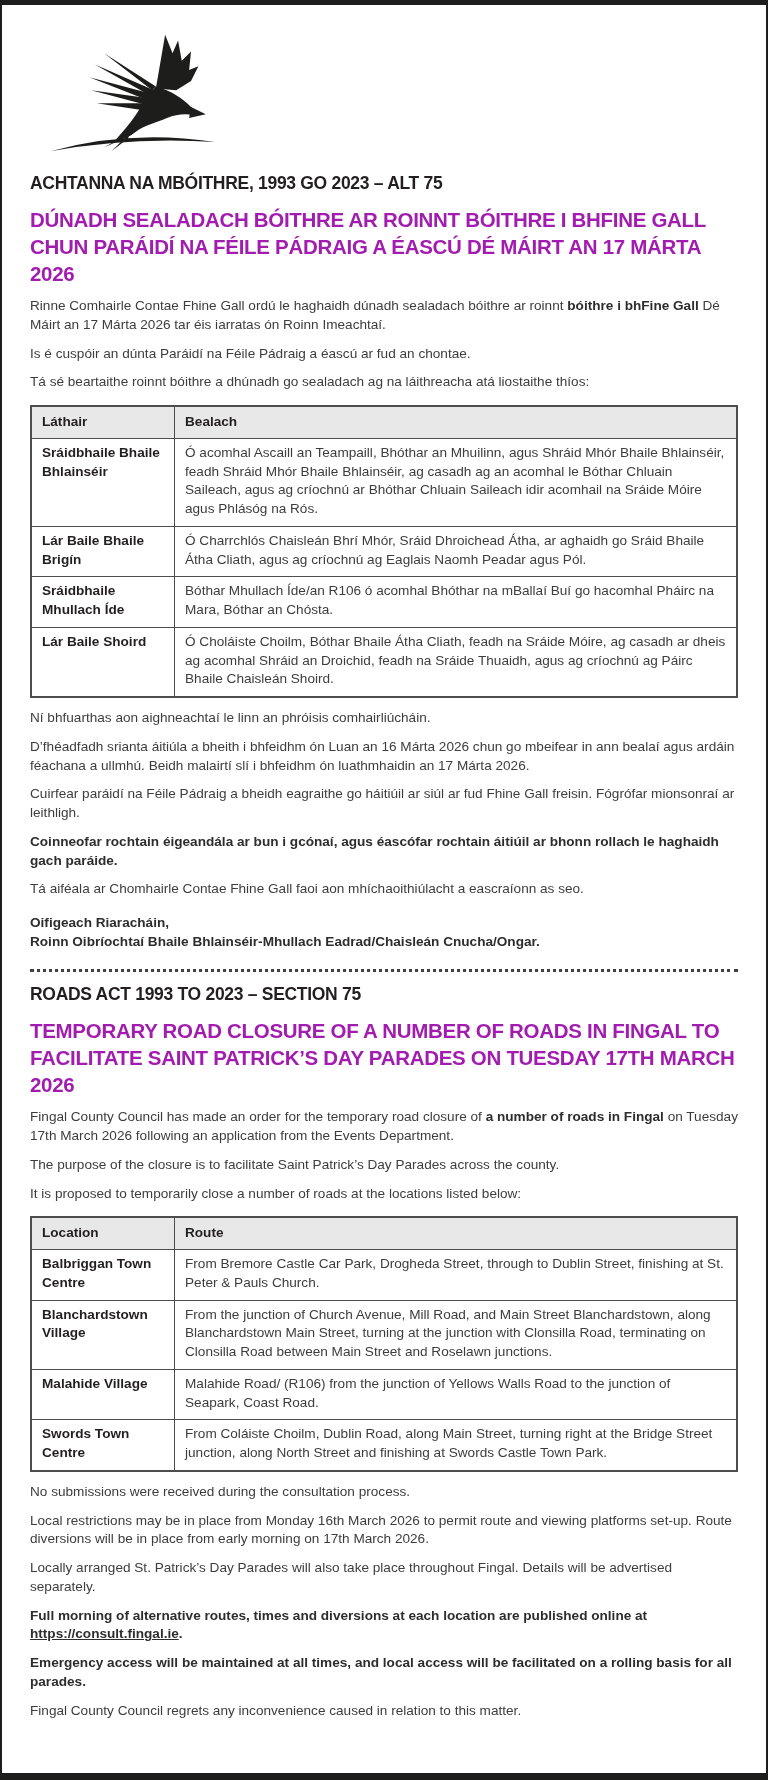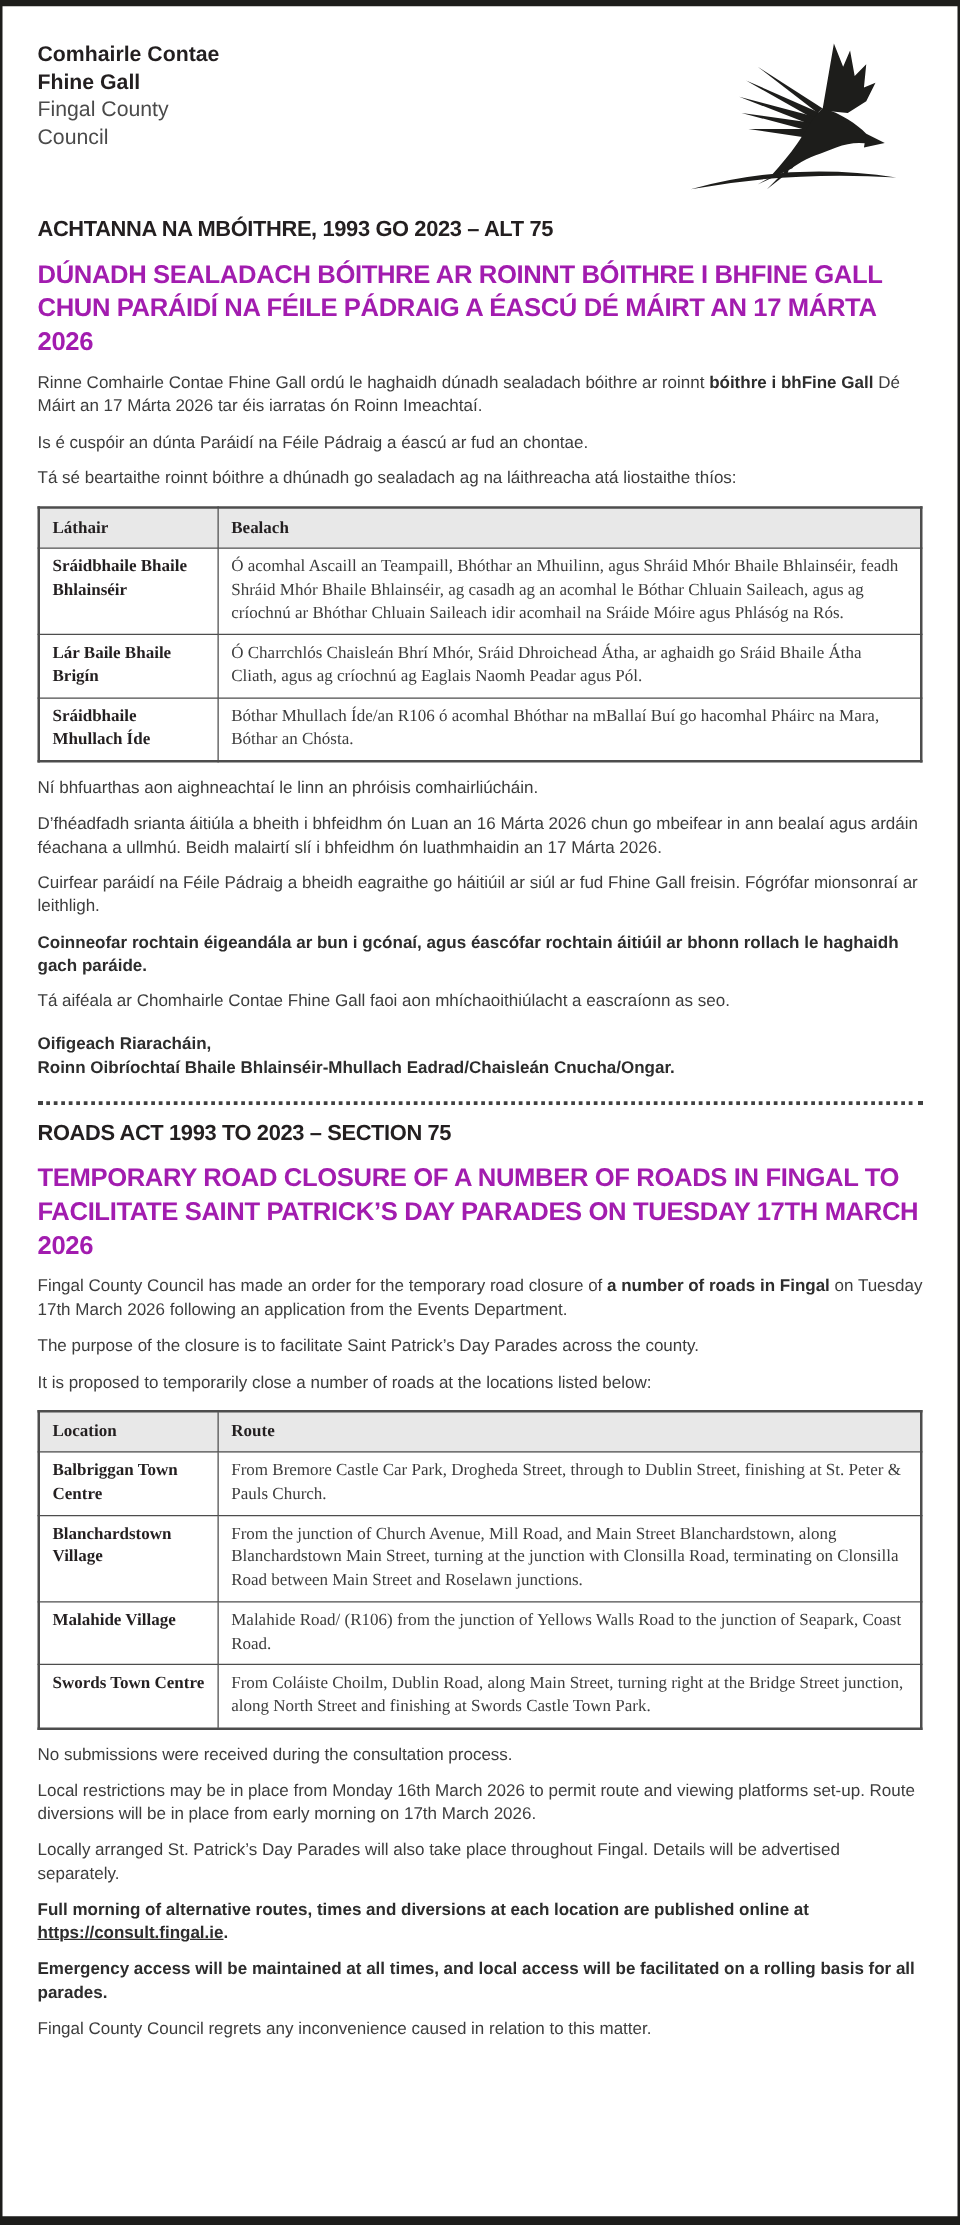--- a/index.html
+++ b/index.html
@@ -34,47 +34,41 @@
   .seg-bold{font-weight:700;color:#2d2d2d;}
   a.link{color:inherit;font-weight:700;text-decoration:underline;}
   table.closure-table{
     width:100%;border-collapse:collapse;margin:13px 0 11px 0;
     border:2px solid #4d4d4d;
   }
   table.closure-table th, table.closure-table td{
     border:1px solid #4d4d4d;
     padding:5px 10px 7px 10px;
     font-size:13.6px;line-height:1.38;
-    text-align:left;vertical-align:top;font-family:Liberation Serif, serif;
+    text-align:left;vertical-align:top;
   }
   table.closure-table thead th{
     background:#e8e8e8;font-weight:700;color:#231f20;padding:6px 10px;
   }
   table.closure-table tbody th{font-weight:700;color:#231f20;width:122px;}
   table.closure-table tbody td{color:#3d3d3d;}
   .signature{font-size:13.6px;line-height:1.4;font-weight:700;color:#2d2d2d;margin:14px 0 10px 0;}
   .divider{
     border:none;
     border-top:3px dotted #414141;
     margin:18px 0 12px 0;
   }
   .section{margin:0;}
 </style>
 </head>
 <body>
 
 <div class="page">
 
   <div class="masthead">
-    <div class="council-name">
-      <div class="bold-line">Comhairle Contae</div>
-      <div class="bold-line">Fhine Gall</div>
-      <div>Fingal County</div>
-      <div>Council</div>
-    </div>
     <div class="logo-box">
       <svg viewBox="0 0 200 132" width="200" height="122" xmlns="http://www.w3.org/2000/svg" aria-hidden="true">
         <g fill="#1d1d1b">
 
           <path d="M138,2 L146,22 L152,8 L156,30 L166,20 L164,40 L174,36 L166,52 L150,62 L128,60 Z"></path>
 
           <path d="M128,58 L72,22 L124,62 Z"></path>
           <path d="M126,62 L62,34 L122,68 Z"></path>
           <path d="M124,66 L56,48 L120,73 Z"></path>
           <path d="M122,71 L58,62 L118,78 Z"></path>
@@ -115,20 +109,24 @@
             <th>Sráidbhaile Bhaile Bhlainséir</th>
             <td>Ó acomhal Ascaill an Teampaill, Bhóthar an Mhuilinn, agus Shráid Mhór Bhaile Bhlainséir, feadh Shráid Mhór Bhaile Bhlainséir, ag casadh ag an acomhal le Bóthar Chluain Saileach, agus ag críochnú ar Bhóthar Chluain Saileach idir acomhail na Sráide Móire agus Phlásóg na Rós.</td>
           </tr>
           <tr>
             <th>Lár Baile Bhaile Brigín</th>
             <td>Ó Charrchlós Chaisleán Bhrí Mhór, Sráid Dhroichead Átha, ar aghaidh go Sráid Bhaile Átha Cliath, agus ag críochnú ag Eaglais Naomh Peadar agus Pól.</td>
           </tr>
           <tr>
             <th>Sráidbhaile Mhullach Íde</th>
             <td>Bóthar Mhullach Íde/an R106 ó acomhal Bhóthar na mBallaí Buí go hacomhal Pháirc na Mara, Bóthar an Chósta.</td>
+          </tr>
+          <tr>
+            <th>Lár Baile Shoird</th>
+            <td>Ó Choláiste Choilm, Bóthar Bhaile Átha Cliath, feadh na Sráide Móire, ag casadh ar dheis ag acomhal Shráid an Droichid, feadh na Sráide Thuaidh, agus ag críochnú ag Páirc Bhaile Chaisleán Shoird.</td>
           </tr>
         </tbody>
     </table>
 
     <div>
         <p class="para"><span>Ní bhfuarthas aon aighneachtaí le linn an phróisis comhairliúcháin.</span></p>
         <p class="para"><span>D’fhéadfadh srianta áitiúla a bheith i bhfeidhm ón Luan an 16 Márta 2026 chun go mbeifear in ann bealaí agus ardáin féachana a ullmhú. Beidh malairtí slí i bhfeidhm ón luathmhaidin an 17 Márta 2026.</span></p>
         <p class="para"><span>Cuirfear paráidí na Féile Pádraig a bheidh eagraithe go háitiúil ar siúl ar fud Fhine Gall freisin. Fógrófar mionsonraí ar leithligh.</span></p>
         <p class="para bold"><span>Coinneofar rochtain éigeandála ar bun i gcónaí, agus éascófar rochtain áitiúil ar bhonn rollach le haghaidh gach paráide.</span></p>
         <p class="para"><span>Tá aiféala ar Chomhairle Contae Fhine Gall faoi aon mhíchaoithiúlacht a eascraíonn as seo.</span></p>

